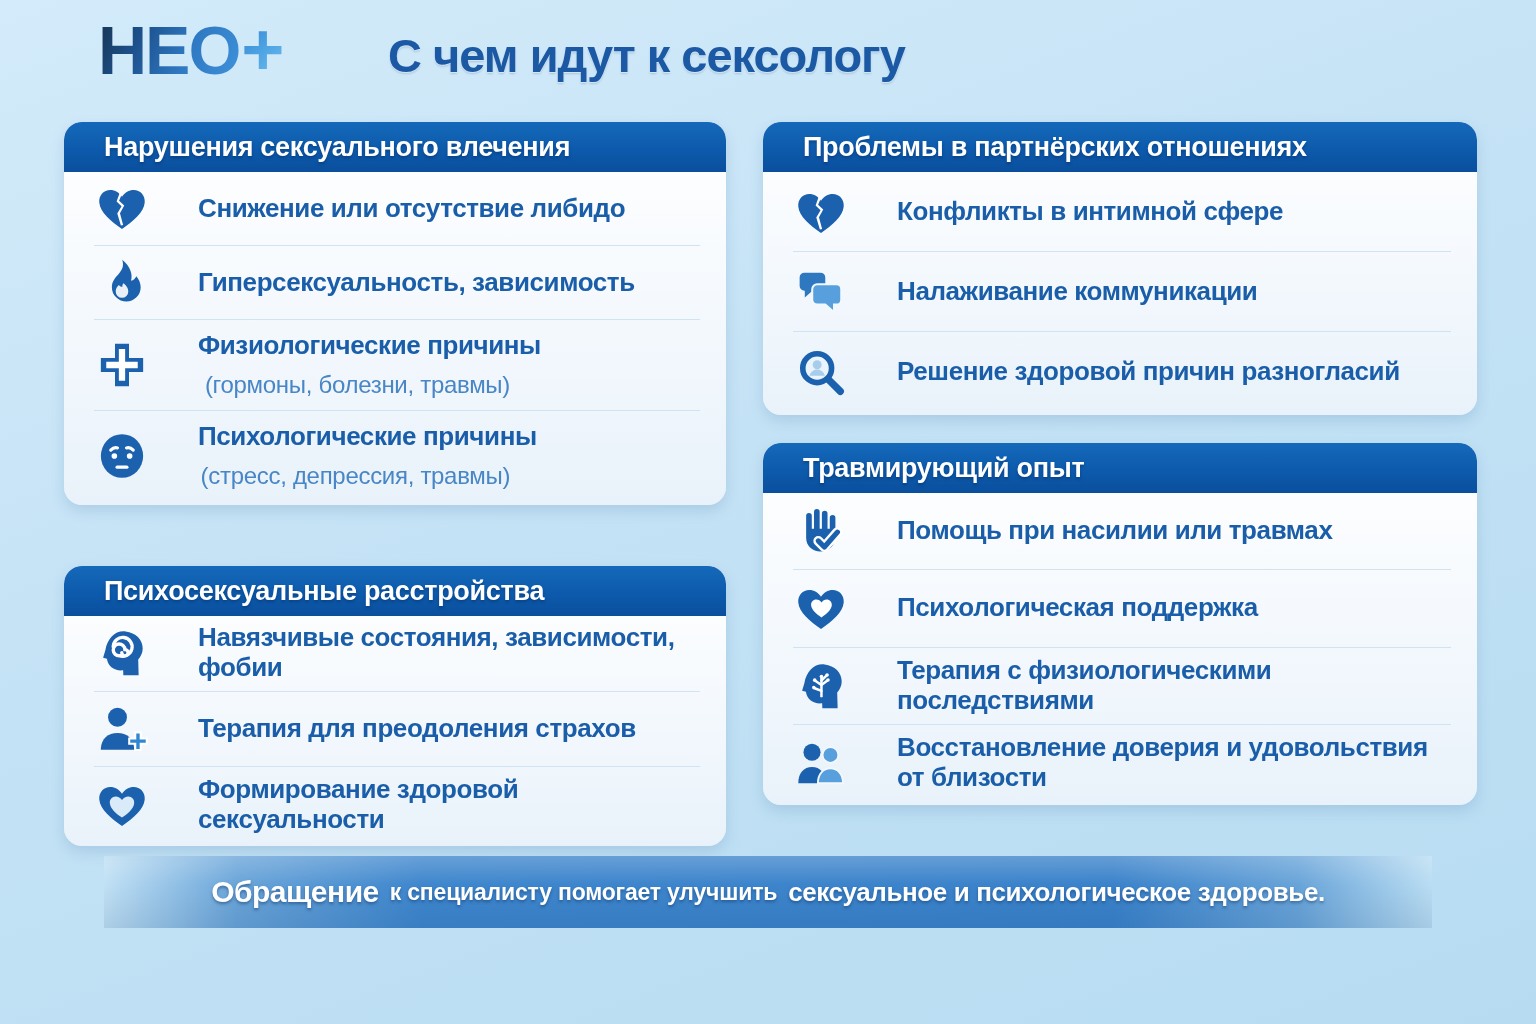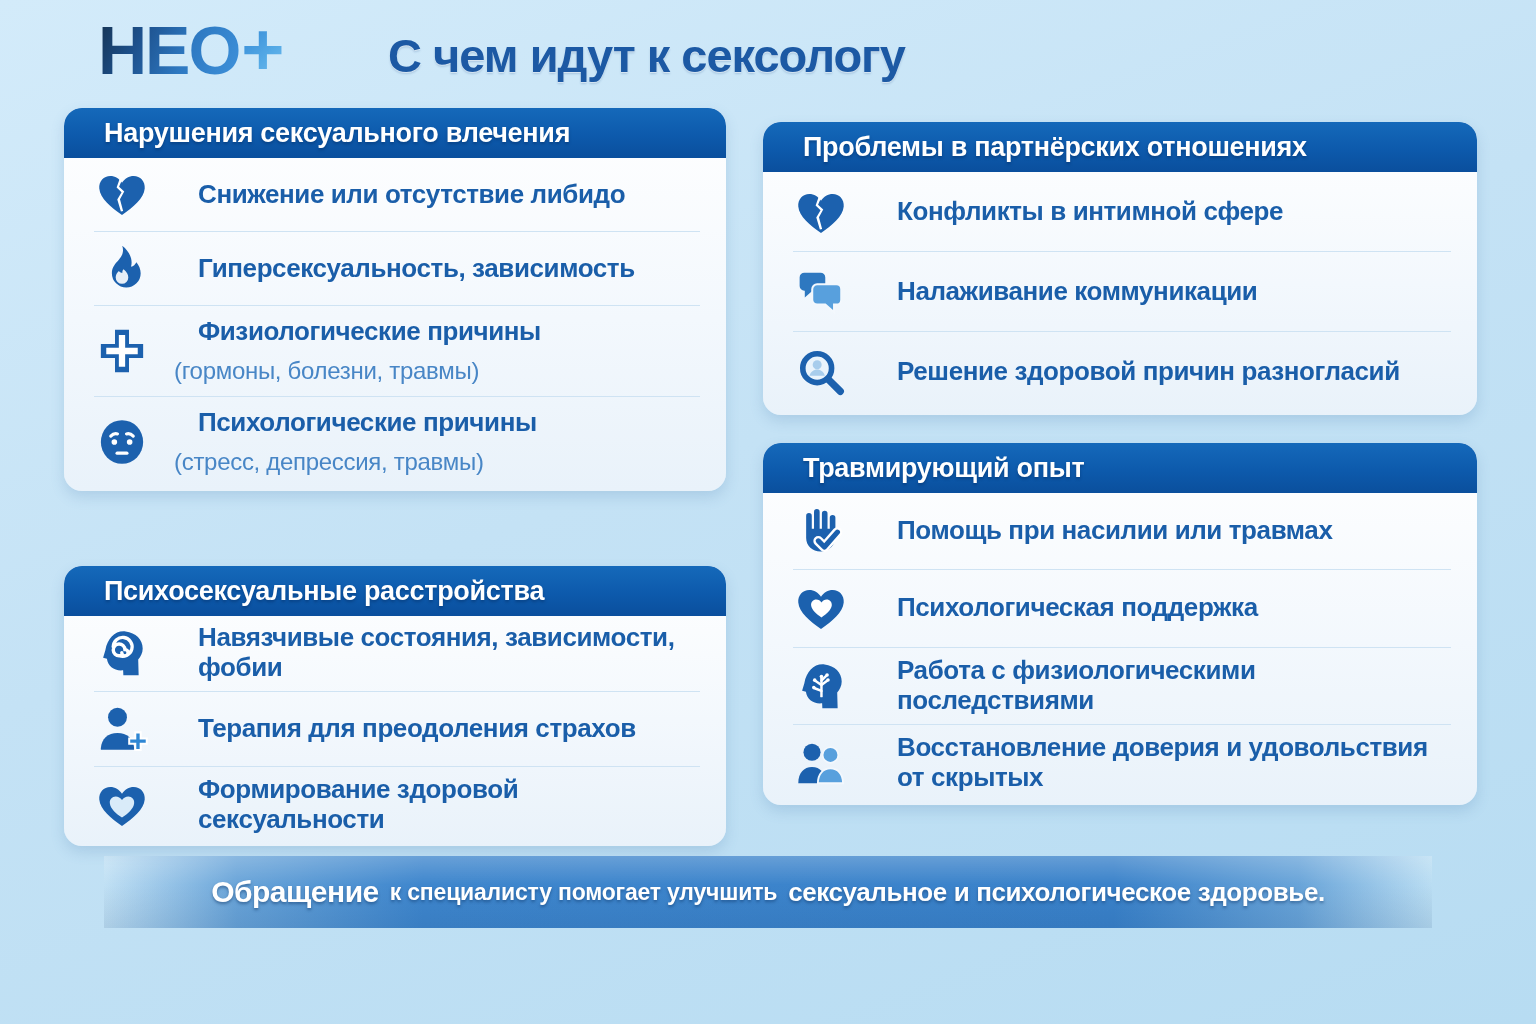--- a/index.html
+++ b/index.html
@@ -58,21 +58,21 @@
   }
   .row:last-child{ border-bottom:none; }
   .row.tall{ flex:1.28; }
   .icon{ flex:0 0 56px; width:56px; height:56px; display:flex; align-items:center; justify-content:center; }
   .icon svg{ width:54px; height:54px; }
   .txt{ display:flex; flex-direction:column; justify-content:center; }
   .label{ font-size:26px; font-weight:600; color:#1a5ea9; letter-spacing:-0.4px; line-height:1.15;margin-left:24px; }
   .label.heavy{ font-weight:700; }
   .sublabel{ font-size:24px; font-weight:400; color:#4886c6; letter-spacing:-0.3px; line-height:1.2; margin-top:10px; }
 
-  #card-desire   { left:64px;  top:108px; width:662px; height:383px; }
+  #card-desire   { left:64px;  top:122px; width:662px; height:383px;text-align:center; }
   #card-partner  { left:763px; top:122px; width:714px; height:293px;justify-content:center; }
   #card-psycho   { left:64px;  top:566px; width:662px; height:280px; }
   #card-trauma   { left:763px; top:443px; width:714px; height:362px; }
 
   
   .banner{
     position:absolute; left:104px; top:856px; width:1328px; height:72px;
     background:
       linear-gradient(180deg, rgba(255,255,255,.22) 0%, rgba(255,255,255,0) 40%, rgba(10,50,100,.10) 100%),
       linear-gradient(90deg, rgba(130,180,225,0) 0%, rgba(96,158,214,.9) 10%, #3e86cd 24%, #3a82ca 76%, rgba(96,158,214,.9) 90%, rgba(130,180,225,0) 100%);
@@ -271,34 +271,34 @@
               <g fill="#fff">
                 <circle cx="9.2" cy="9.4" r=".8"></circle>
                 <circle cx="15.1" cy="9.3" r=".8"></circle>
                 <circle cx="8.8" cy="12.7" r=".8"></circle>
                 <circle cx="14.7" cy="7.1" r=".8"></circle>
                 <circle cx="12.2" cy="7.8" r=".8"></circle>
               </g>
             </svg>
         </span>
         <div class="txt">
-            <span class="label">Работа с физиологическими последствиями</span>
+            <span class="label">Терапия с физиологическими последствиями</span>
           </div>
       </div>
       <div class="row">
         <span class="icon">
           <svg viewBox="0 0 24 24">
               <circle class="b" cx="8" cy="7.2" r="3.8"></circle>
               <path class="b" d="M1.9 21c0-4.6 2.5-7.2 6.1-7.2s6.1 2.6 6.1 7.2z"></path>
               <circle class="lb" cx="16.2" cy="8.4" r="3.5" stroke="#f3f8fd" stroke-width=".8"></circle>
               <path class="lb" stroke="#f3f8fd" stroke-width=".8" d="M10.6 21c0-4.2 2.4-6.6 5.6-6.6s5.6 2.4 5.6 6.6z"></path>
             </svg>
         </span>
         <div class="txt">
-            <span class="label">Восстановление доверия и удовольствия от скрытых</span>
+            <span class="label">Восстановление доверия и удовольствия от близости</span>
           </div>
       </div>
     </div>
   </section>
 
   <div class="banner">
     <span class="lead">Обращение</span>
     <span class="mid">к специалисту помогает улучшить</span>
     <span class="emph">сексуальное и психологическое здоровье.</span>
   </div>

